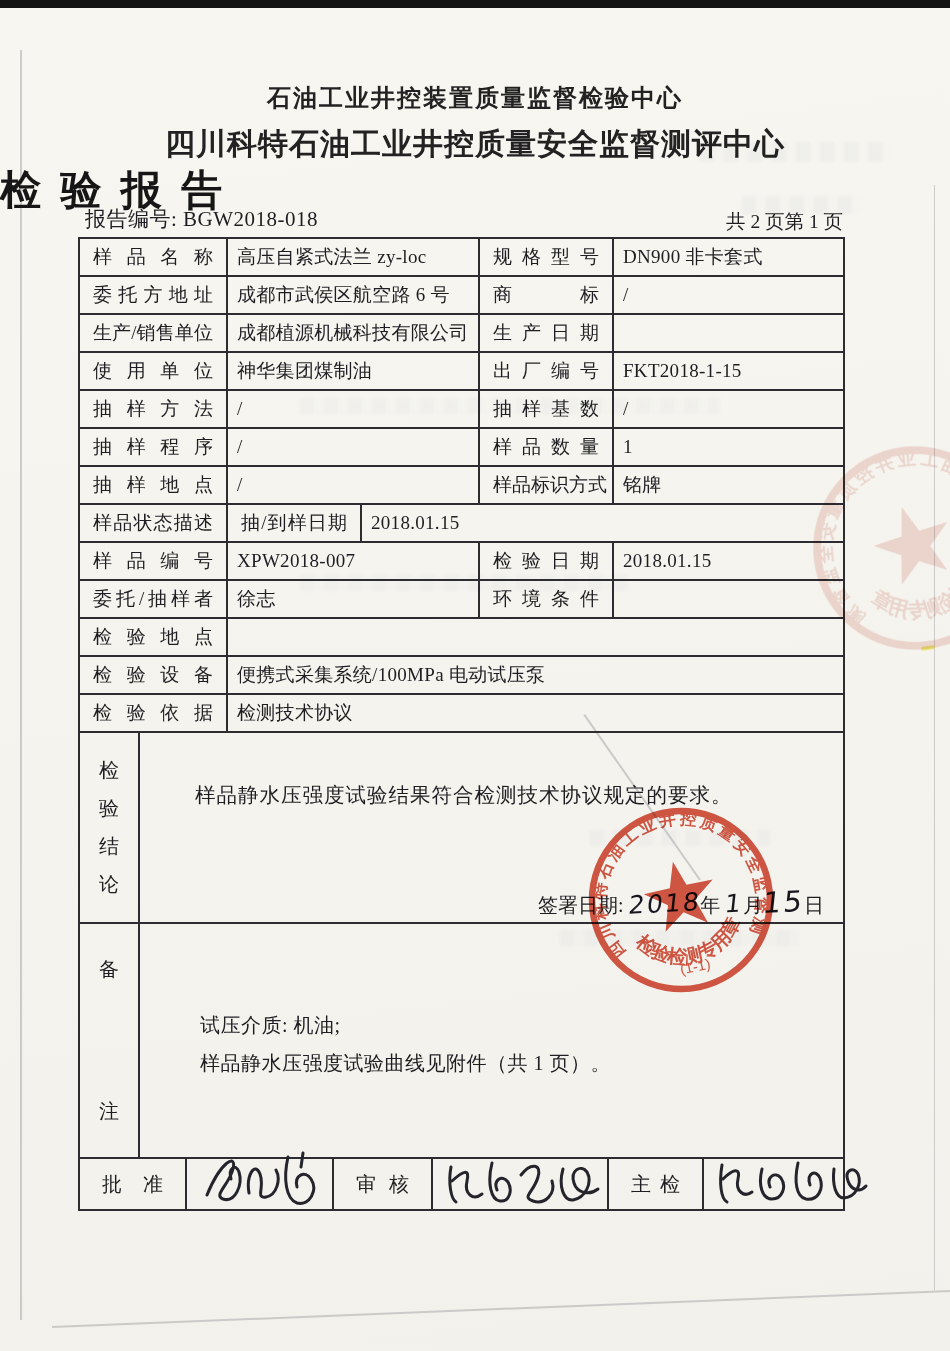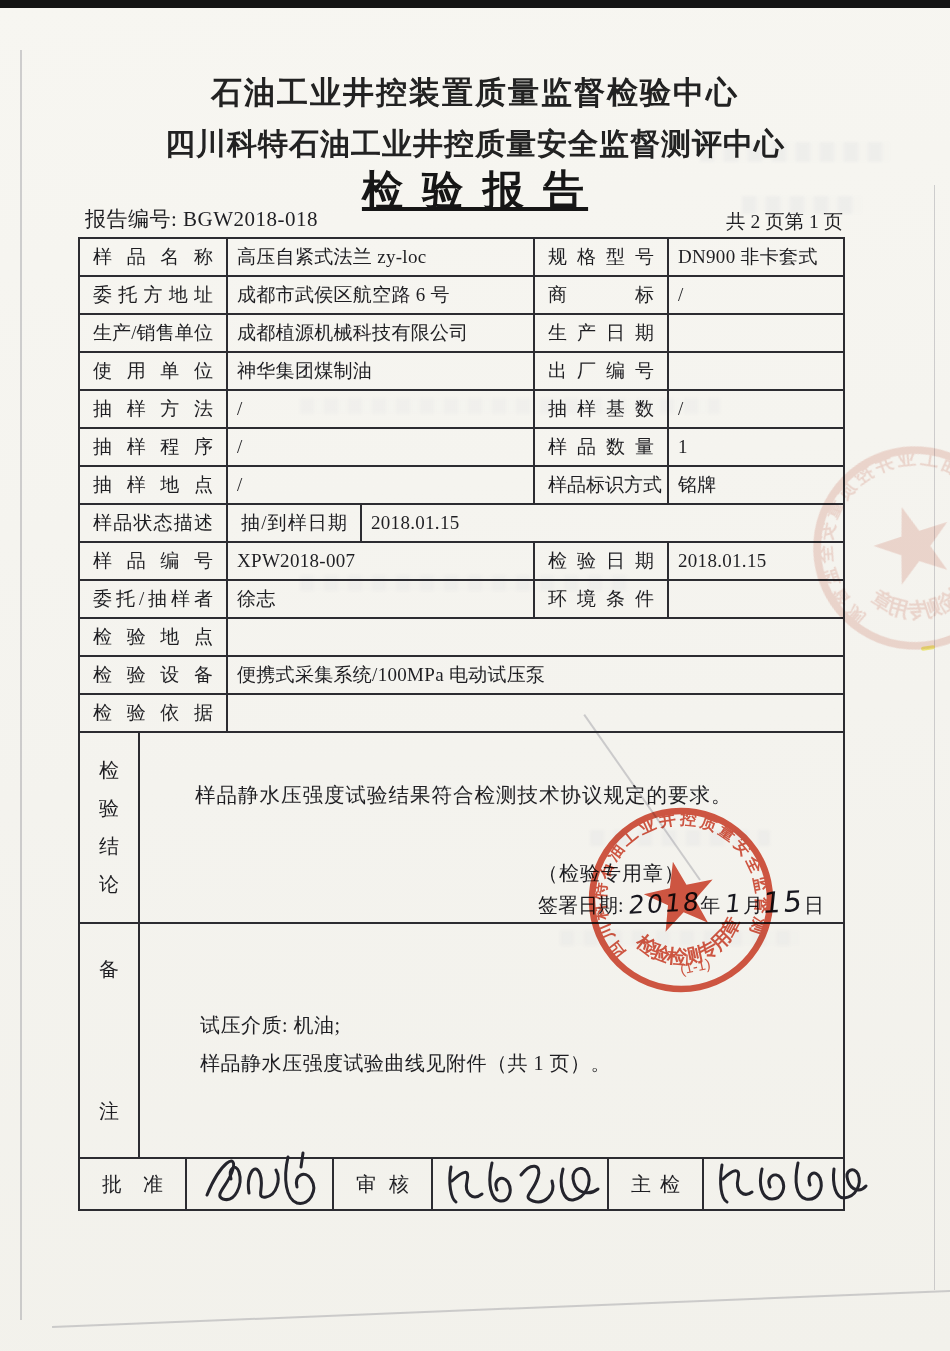--- a/index.html
+++ b/index.html
@@ -27,36 +27,36 @@
   .smudge.s1 { left:700px; top:142px; width:190px; height:20px; }
   .smudge.s2 { left:742px; top:196px; width:120px; height:18px; }
   .smudge.s3 { left:300px; top:398px;  width:420px; height:16px; opacity:.35; }
   .smudge.s4 { left:300px; top:575px;  width:330px; height:16px; opacity:.4; }
   .smudge.s5 { left:590px; top:830px;  width:180px; height:16px; opacity:.45; }
   .smudge.s6 { left:560px; top:930px;  width:240px; height:16px; opacity:.4; }
 
   
   .org-line { position:absolute; width:100%; text-align:center;
               font-family:"Liberation Sans","DejaVu Sans",sans-serif; font-weight:700; color:#222; }
-  .org1 { top:72px;  font-size:31px; letter-spacing:2px; }
+  .org1 { top:82px;  font-size:24px; letter-spacing:2px; }
   .org2 { top:124px; font-size:30px; letter-spacing:1px; }
-  .doc-title { position:absolute; top:163px; width:100%; text-align:center;
+  .doc-title { position:absolute; top:163px; width:100%; 
                font-family:"Liberation Sans","DejaVu Sans",sans-serif;
-               font-weight:700; font-size:41px; letter-spacing:4px; color:#161616;text-decoration:underline; }
+               font-weight:700; font-size:41px; letter-spacing:4px; color:#161616; }
   .meta-report { position:absolute; left:85px; top:205px; font-size:21px; letter-spacing:.5px; }
   .meta-page   { position:absolute; right:107px; top:208px; font-size:19.5px; }
 
   
   .tbl { position:absolute; left:78px; top:237px; width:767px;
          border:2px solid #2c2c31; font-size:19px; }
   .trow { display:flex; height:38px; border-bottom:2px solid #2c2c31; }
   .trow:last-child, .trow.no-bb { border-bottom:none; }
   .cell { display:flex; align-items:center; height:100%; overflow:visible; }
   .br { border-right:2px solid #2c2c31; }
-  .lc1 { width:148px; } .vc1 { width:307px; } .lc2 { width:134px; } .vc2 { flex:1; }
+  .lc1 { width:148px; } .vc1 { width:252px; } .lc2 { width:134px; } .vc2 { flex:1; }
   .jlabel { display:flex; justify-content:space-between; align-items:center;
             width:100%; padding:0 13px; white-space:nowrap; }
   .val { padding-left:9px; letter-spacing:.3px; white-space:nowrap; }
 
   .sect { position:relative; display:flex; border-bottom:2px solid #2c2c31; }
   .sect-conclusion { height:191px; }
   .sect-remark     { height:235px; }
   .vlab { width:60px; border-right:2px solid #2c2c31;
           display:flex; flex-direction:column; justify-content:space-between;
           align-items:center; font-size:20px; }
@@ -197,20 +197,23 @@
           <span class="val">神华集团煤制油</span>
         </div>
       <div class="cell br lc2">
           <span class="jlabel">
             <span>出</span>
             <span>厂</span>
             <span>编</span>
             <span>号</span>
           </span>
         </div>
+      <div class="cell vc2">
+          <span class="val">FKT2018-1-15</span>
+        </div>
     </div>
     <div class="trow">
       <div class="cell br lc1">
           <span class="jlabel">
             <span>抽</span>
             <span>样</span>
             <span>方</span>
             <span>法</span>
           </span>
         </div>
@@ -376,34 +379,36 @@
         </div>
     </div>
     <div class="trow">
       <div class="cell br lc1">
           <span class="jlabel">
             <span>检</span>
             <span>验</span>
             <span>依</span>
             <span>据</span>
           </span>
+        </div>
+      <div class="cell vc2">
+          <span class="val">检测技术协议</span>
         </div>
     </div>
 
     <div class="sect sect-conclusion">
       <div class="vlab vlab-conclusion">
           <span>检</span>
           <span>验</span>
           <span>结</span>
           <span>论</span>
         </div>
       <div class="sect-body">
         <div class="concl-text">样品静水压强度试验结果符合检测技术协议规定的要求。</div>
         <div class="sign-block">
-          <div class="seal-note">（检验专用章）</div>
           <div class="sign-date">
             <span>签署日期:</span>
             <span class="hw">2018</span><span>年</span>
             <span class="hw">1</span><span>月</span><span class="hw big">15</span><span>日</span>
           </div>
         </div>
       </div>
     </div>
 
     <div class="sect sect-remark">

